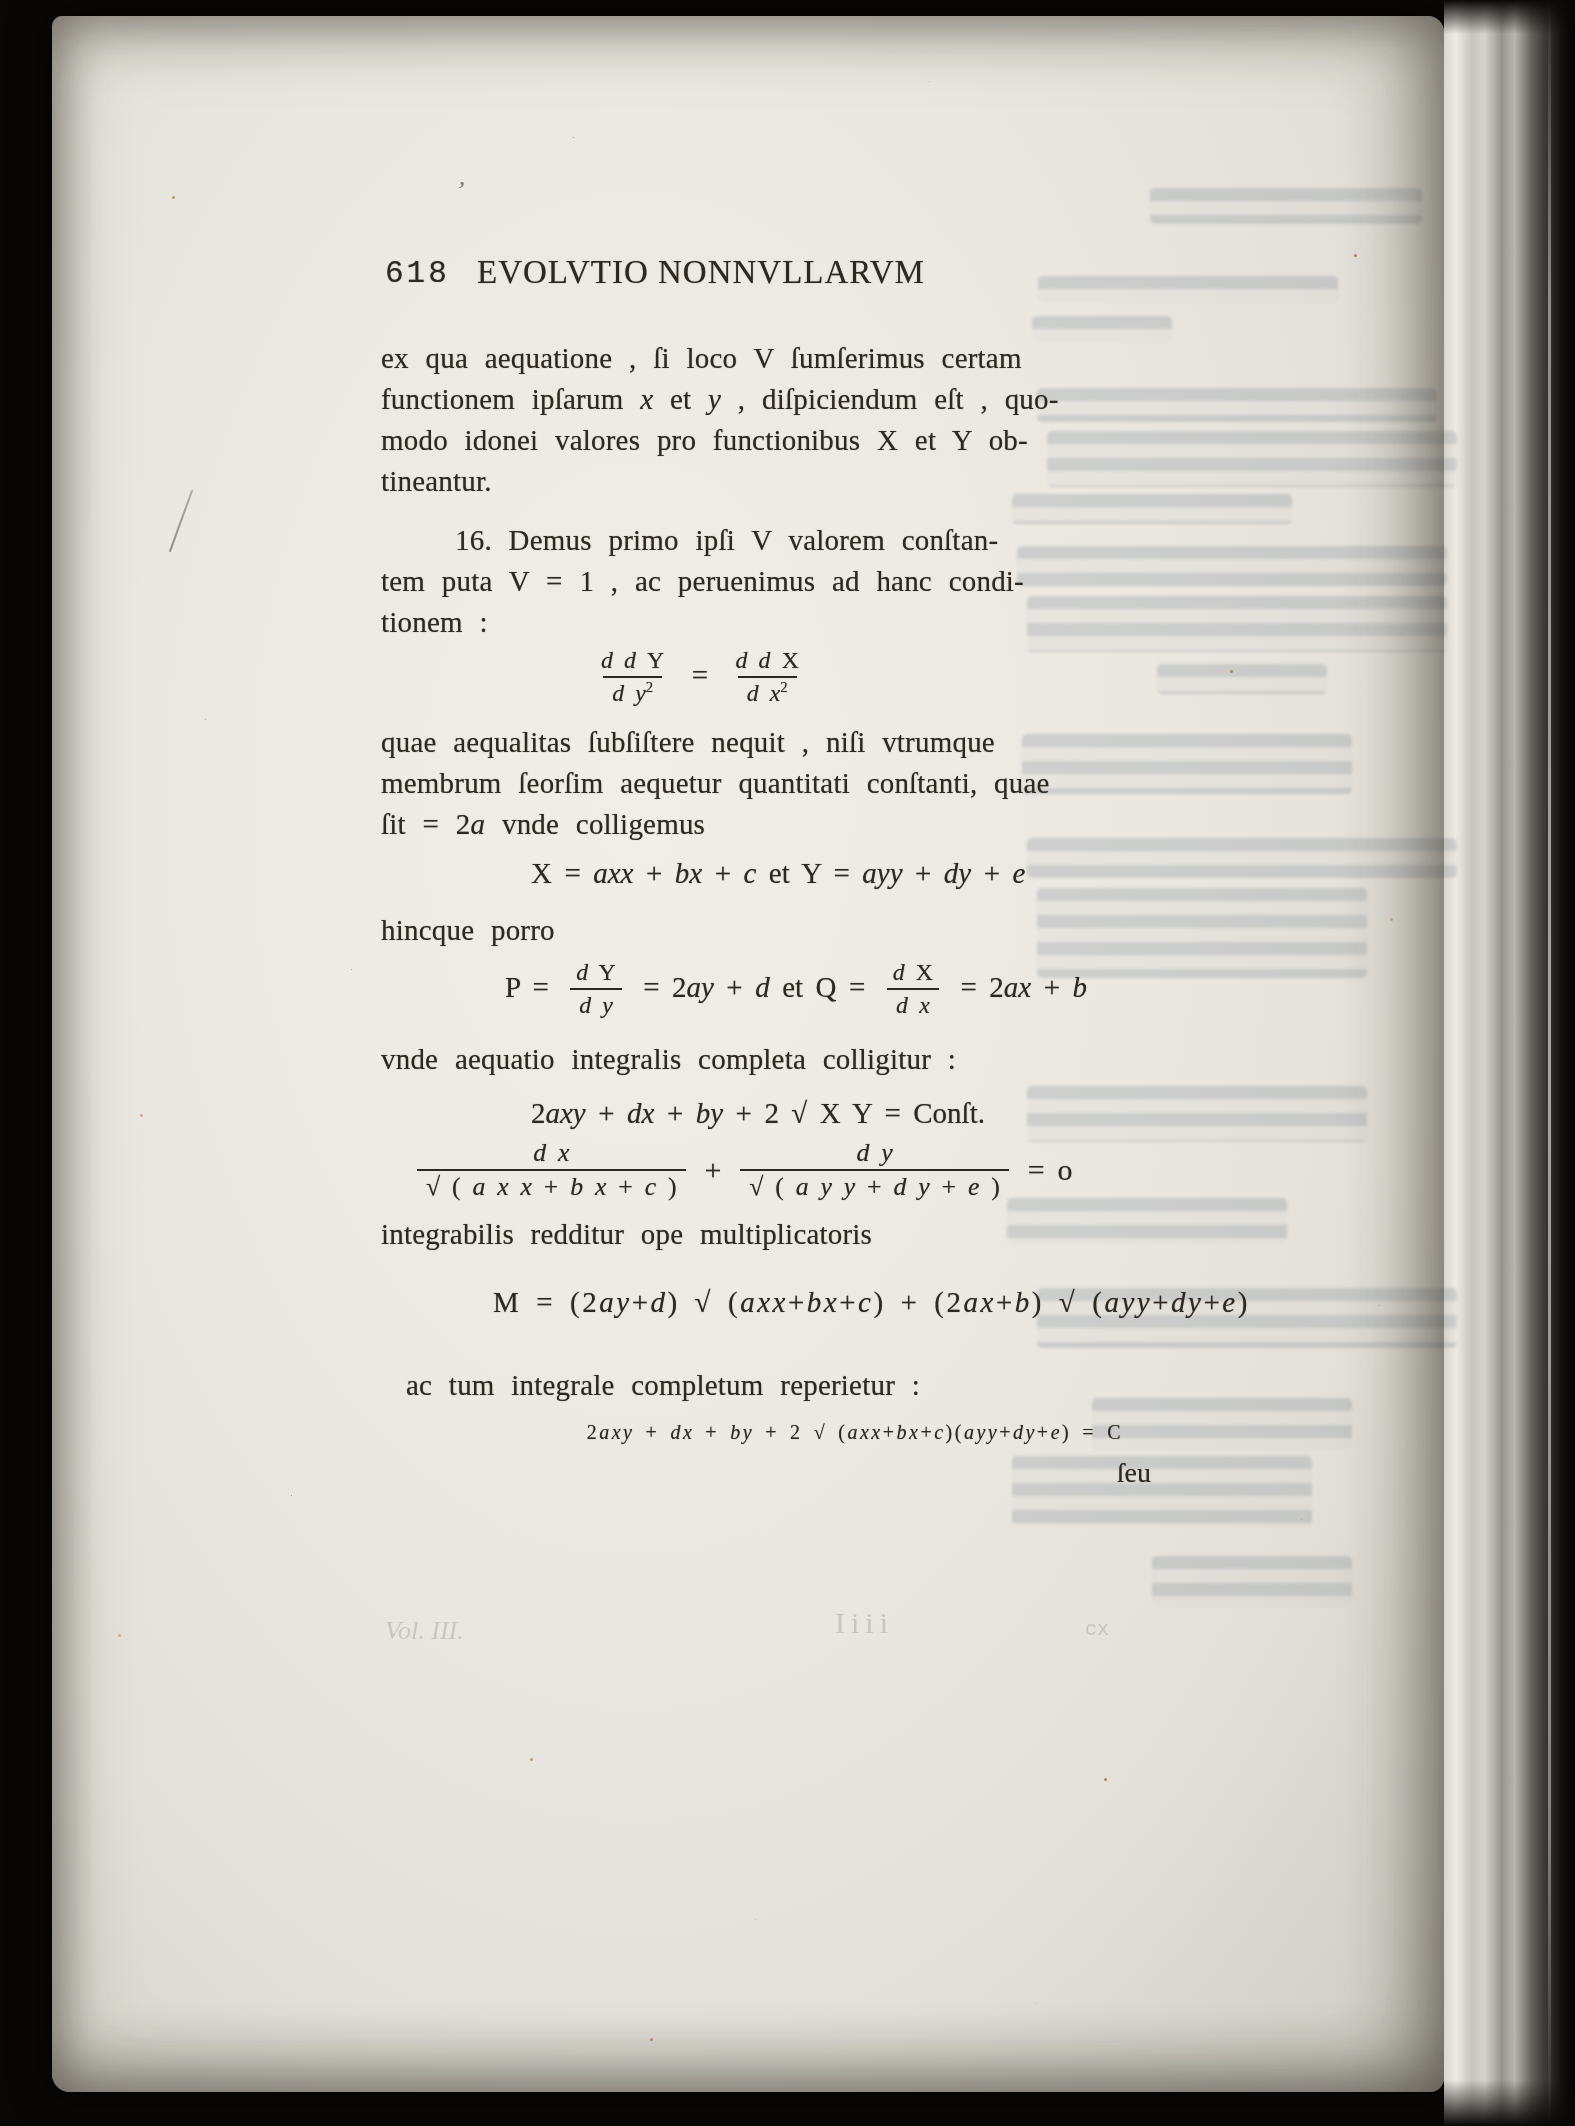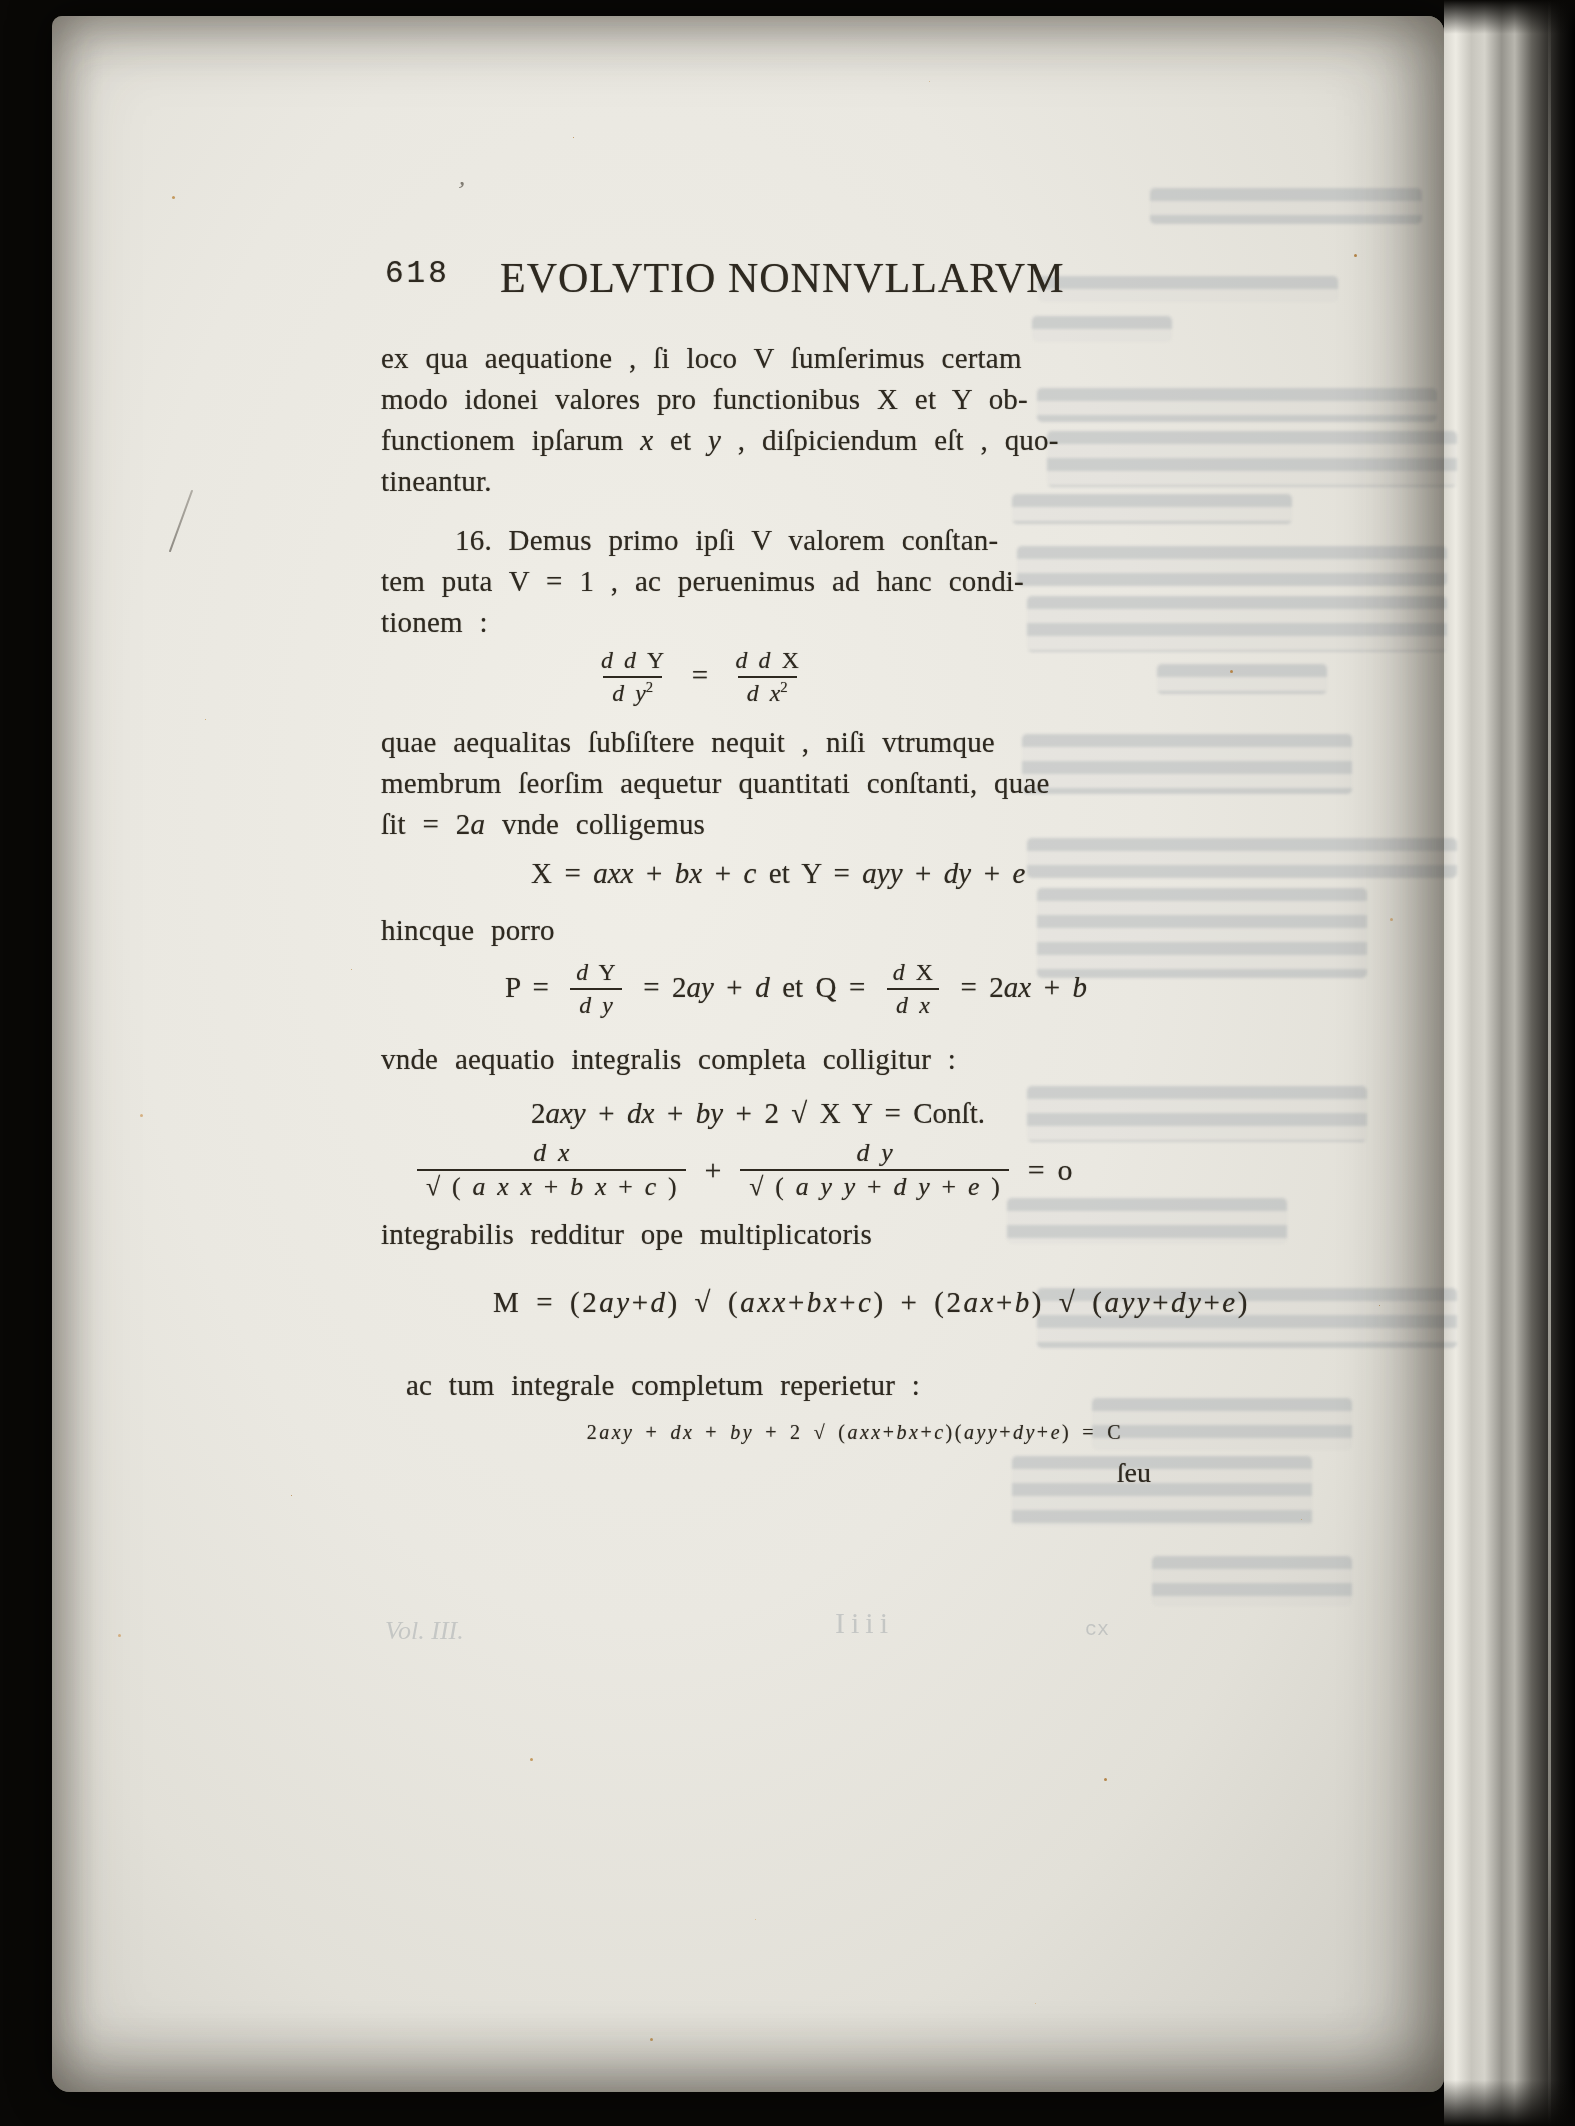--- a/index.html
+++ b/index.html
@@ -39,21 +39,21 @@
         1326px 1288px 0 -1px #b5854a,598px 2022px 0 0 #c49a5f,982px 1986px 0 -1px #d6b183,
         1178px 654px 0 0 #b5854a,298px 952px 0 -1px #c49a5f,66px 1618px 0 0 #d6b183,
         858px 338px 0 -1px #b5854a,422px 428px 0 0 #c49a5f;}
   .scratch{position:absolute;left:128px;top:472px;width:2px;height:66px;z-index:2;
         background:linear-gradient(180deg,#8a857c,#514c45);transform:rotate(20deg);opacity:.6;border-radius:1px;}
   .apostrophe{position:absolute;left:404px;top:160px;z-index:3;font-size:26px;color:#3a342b;opacity:.6;transform:rotate(12deg);}
   
   .ink{color:#2e2920;text-shadow:0 0 1px rgba(46,41,32,.55);}
   .hdr{position:absolute;top:238px;left:0;width:100%;z-index:3;white-space:nowrap;}
   .hdr .pagenum{position:absolute;left:333px;top:2px;font-size:31px;letter-spacing:3px;font-family:Liberation Mono, monospace;}
-  .hdr .runtitle{position:absolute;left:448px;top:0;font-size:42px;letter-spacing:1px;}
+  .hdr .runtitle{position:absolute;left:425px;top:0;font-size:33px;letter-spacing:1px;}
   #body-col{position:absolute;left:329px;top:322px;width:742px;z-index:3;font-size:29px;}
   .para .line{line-height:41px;white-space:nowrap;word-spacing:.32em;letter-spacing:.2px;}
   .display{white-space:nowrap;line-height:41px;word-spacing:.18em;}
   .it{font-style:italic;}
   .sup{font-size:.62em;vertical-align:super;line-height:0;}
   .frac{display:inline-flex;flex-direction:column;align-items:center;vertical-align:middle;
         font-size:.82em;line-height:1.12;margin:0 6px;transform:translateY(-2px);}
   .frac .num{padding:0 9px 2px;}
   .frac .den{border-top:2px solid currentColor;padding:2px 9px 0;}
   .p2{margin-top:18px;} .p2 .line:first-child{padding-left:74px;}
@@ -110,22 +110,22 @@
 
     <div class="hdr ink">
       <span class="pagenum">618</span>
       <span class="runtitle">EVOLVTIO NONNVLLARVM</span>
     </div>
 
     <div id="body-col" class="ink">
 
       <div class="para p1">
           <div class="line"><span>ex qua aequatione , ſi loco V ſumſerimus certam</span></div>
+          <div class="line"><span>functionem ipſarum </span><span class="it">x</span><span> et </span><span class="it">y</span><span> , diſpiciendum eſt , quo-</span></div>
           <div class="line"><span>modo idonei valores pro functionibus X et Y ob-</span></div>
-          <div class="line"><span>functionem ipſarum </span><span class="it">x</span><span> et </span><span class="it">y</span><span> , diſpiciendum eſt , quo-</span></div>
           <div class="line"><span>tineantur.</span></div>
         </div>
         <div class="para p2">
           <div class="line"><span>16. Demus primo ipſi V valorem conſtan-</span></div>
           <div class="line"><span>tem puta V = 1 , ac peruenimus ad hanc condi-</span></div>
           <div class="line"><span>tionem :</span></div>
         </div>
         <div class="display d1"><span class="frac">
             <span class="num"><span class="it">d d </span><span>Y</span></span>
             <span class="den"><span class="it">d y</span><span class="sup">2</span></span>

